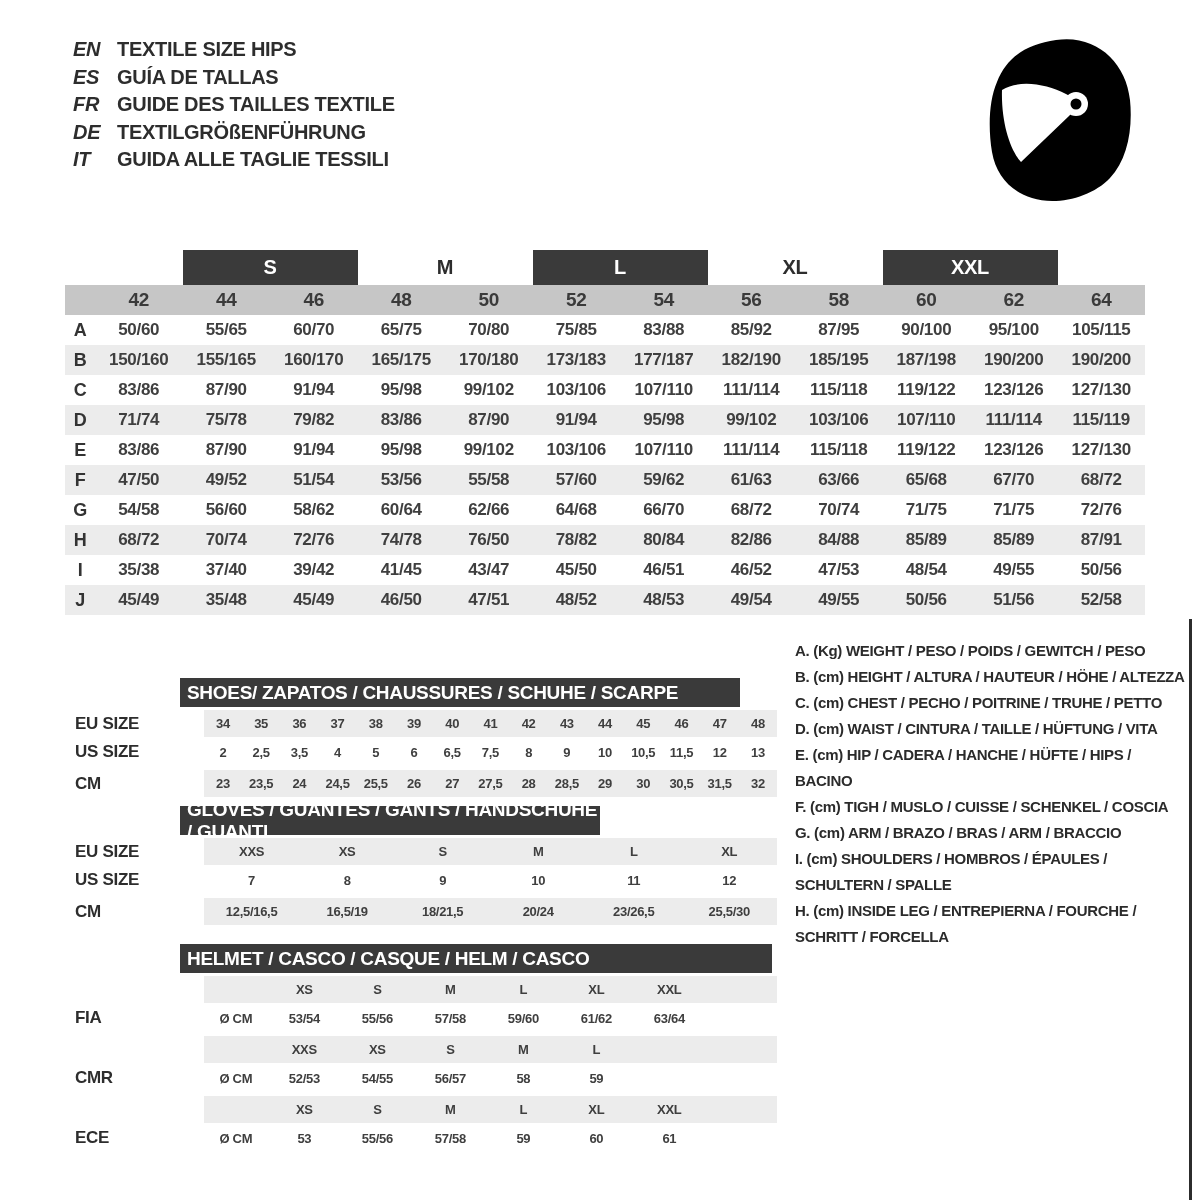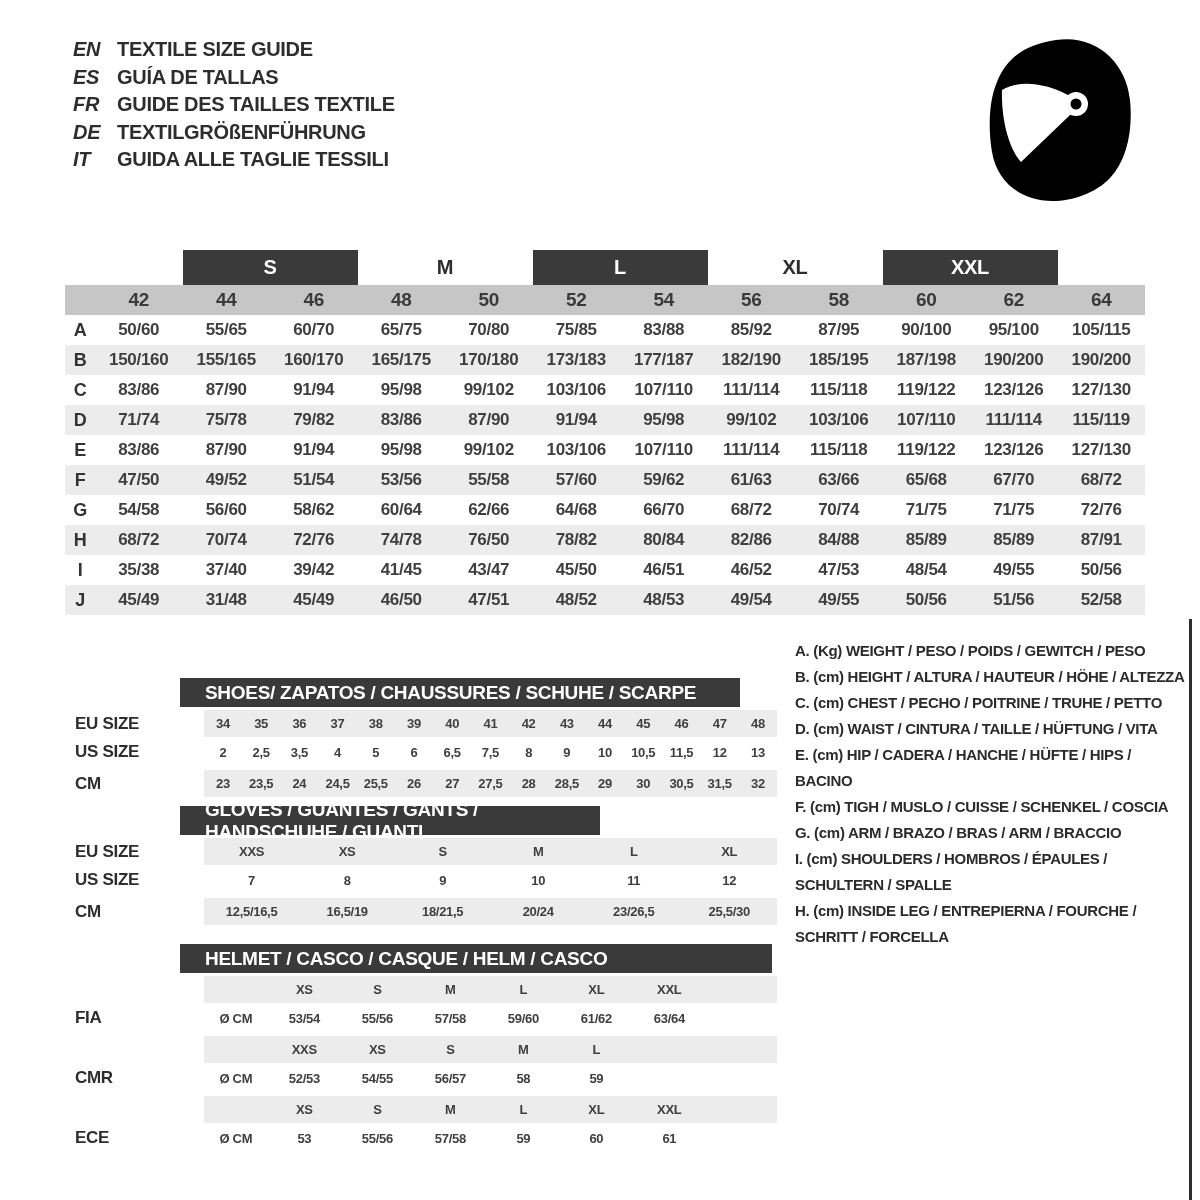--- a/index.html
+++ b/index.html
@@ -26,21 +26,21 @@
   .band.plain { color:#2d2d2d; }
   #num-strip { height:30px; background:#c6c6c6; align-items:center; text-align:center;
                font-size:19px; color:#3a3a3a; letter-spacing:-0.3px; }
   .trow { height:30px; align-items:center; text-align:center; font-size:17px; letter-spacing:-0.3px; color:#3f3f3f; }
   .trow.shaded { background:#ececec; }
   .trow .letter { text-align:center; font-size:18px; color:#333; }
 
   
   .subtable { position:absolute; left:65px; width:712px; }
   .bar { height:29px; background:#3a3a3a; color:#fff; display:flex; align-items:center;
-         margin-left:115px; padding-left:25px; font-size:19px; letter-spacing:-0.3px; }
+         margin-left:115px; padding-left:7px; font-size:19px; letter-spacing:-0.3px; }
   .srow { display:flex; height:30px;gap:28px; }
   .srow.gapped { height:27px; margin-top:3px; }
   .srow-label { width:115px; display:flex; align-items:center; padding-left:10px;
                 font-size:17px; color:#2d2d2d; letter-spacing:-0.3px; }
   .srow-content { width:597px; display:grid; align-items:center; text-align:center;
                   font-size:13px; letter-spacing:-0.3px; color:#3f3f3f; }
   .srow-content.shaded { background:#ececec; }
   .helmet-cols { grid-template-columns:64px repeat(6,73px) 1fr; }
 
   
@@ -49,21 +49,21 @@
 
   
   #right-line { position:absolute; left:1189px; top:619px; width:3px; height:581px; background:#2c2c2c; }
 </style>
 </head>
 <body>
 
 <div id="lang-block">
     <div class="lang-row">
       <div class="lang-code">EN</div>
-      <div>TEXTILE SIZE GUIDE</div>
+      <div>TEXTILE SIZE HIPS</div>
     </div>
     <div class="lang-row">
       <div class="lang-code">ES</div>
       <div>GUÍA DE TALLAS</div>
     </div>
     <div class="lang-row">
       <div class="lang-code">FR</div>
       <div>GUIDE DES TAILLES TEXTILE</div>
     </div>
     <div class="lang-row">
@@ -238,21 +238,21 @@
         <div>46/51</div>
         <div>46/52</div>
         <div>47/53</div>
         <div>48/54</div>
         <div>49/55</div>
         <div>50/56</div>
       </div>
       <div class="trow grid13 shaded">
         <div class="letter">J</div>
         <div>45/49</div>
-        <div>31/48</div>
+        <div>35/48</div>
         <div>45/49</div>
         <div>46/50</div>
         <div>47/51</div>
         <div>48/52</div>
         <div>48/53</div>
         <div>49/54</div>
         <div>49/55</div>
         <div>50/56</div>
         <div>51/56</div>
         <div>52/58</div>

